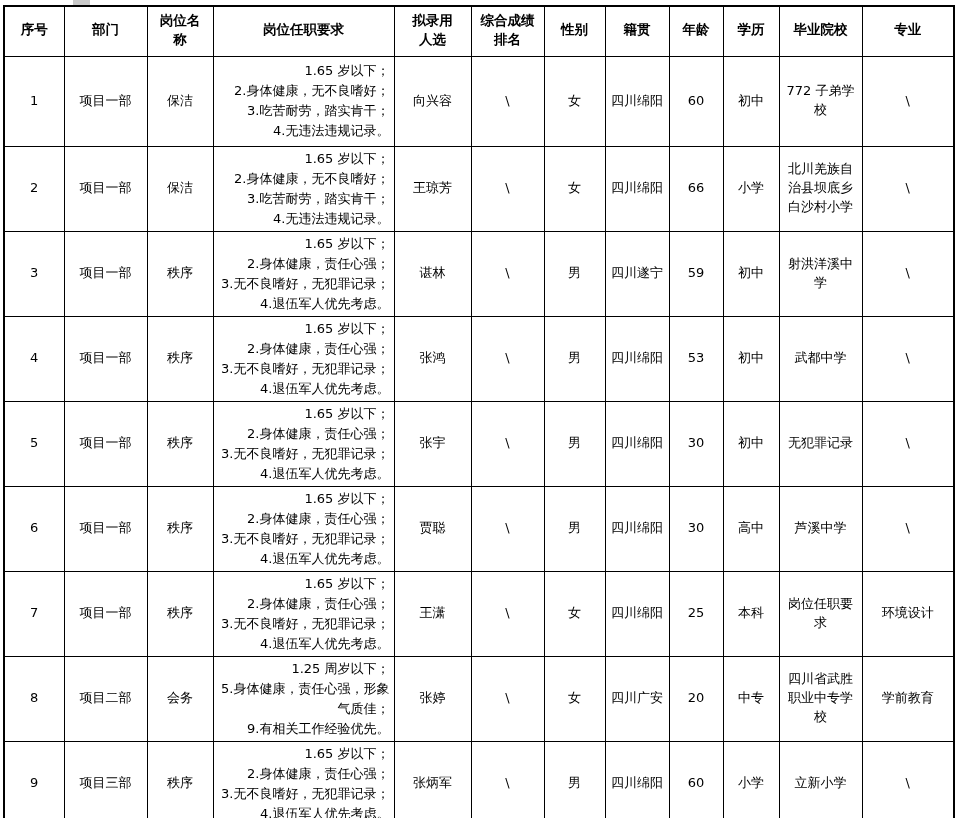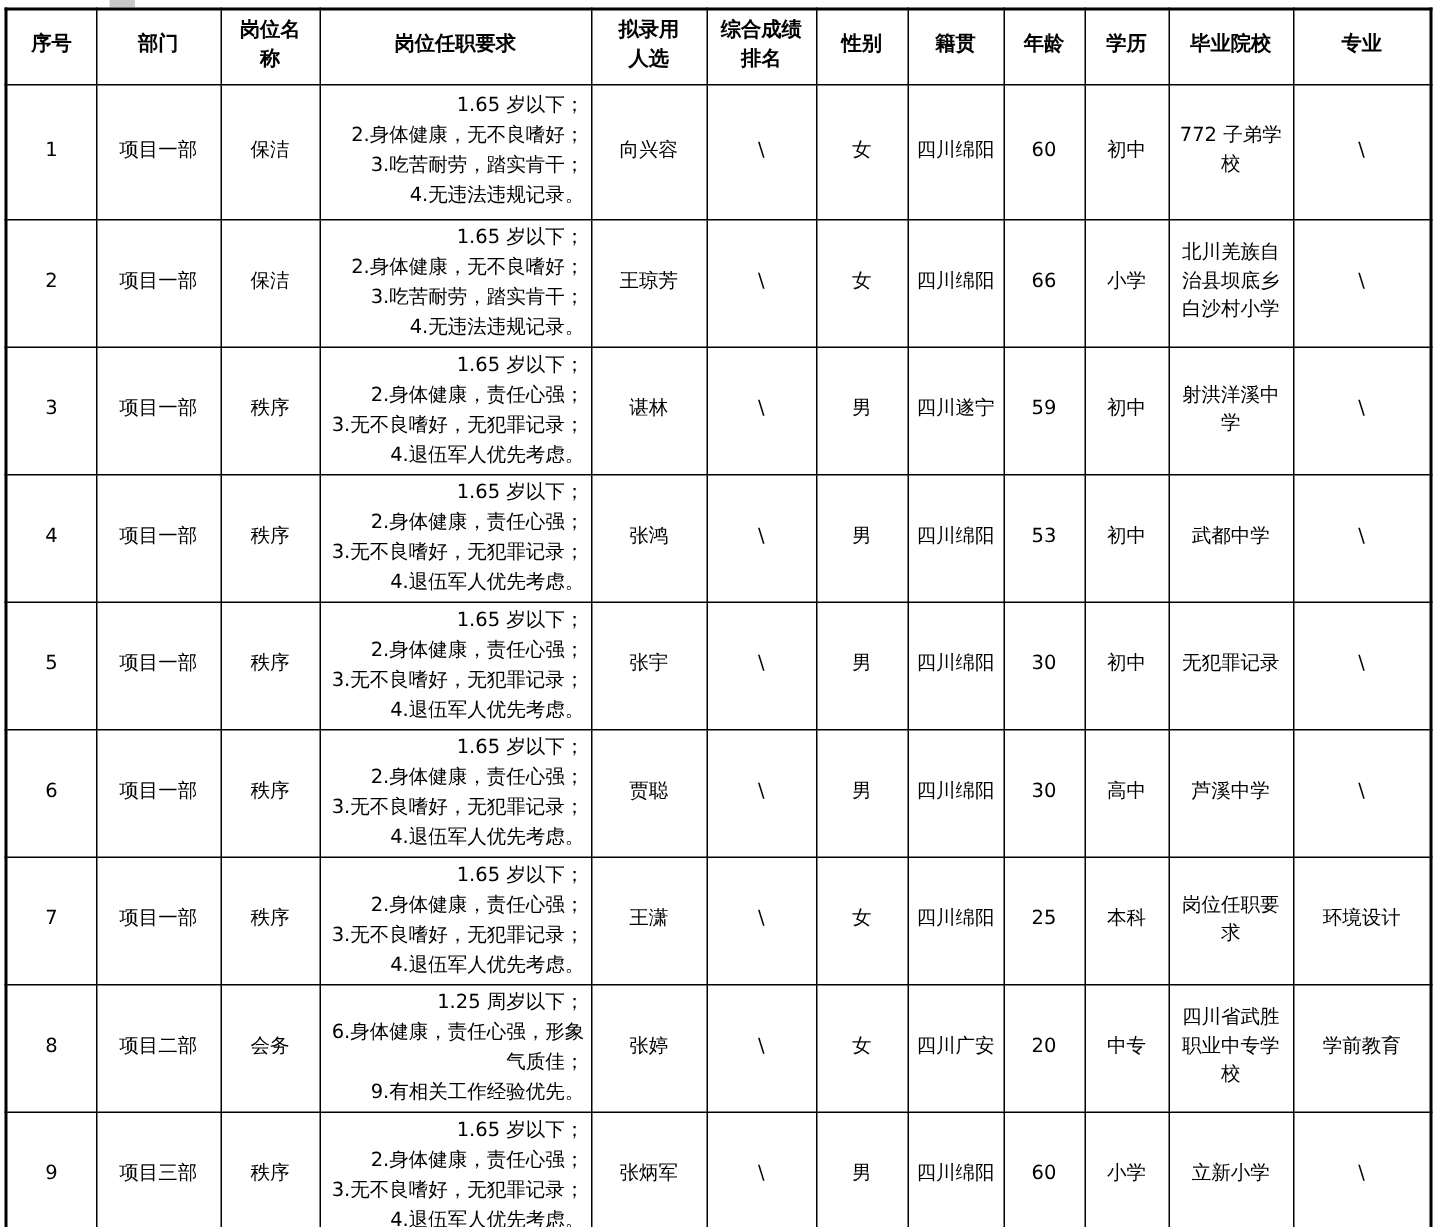--- a/index.html
+++ b/index.html
@@ -239,21 +239,21 @@
           <td>本科</td>
           <td>岗位任职要求</td>
           <td>环境设计</td>
         </tr>
         <tr style="height: 85px;">
           <td>8</td>
           <td>项目二部</td>
           <td>会务</td>
           <td class="req">
             <div>1.25 周岁以下；</div>
-            <div>6.身体健康，责任心强，形象气质佳；</div>
+            <div>5.身体健康，责任心强，形象气质佳；</div>
             <div>9.有相关工作经验优先。</div>
           </td>
           <td>张婷</td>
           <td>\</td>
           <td>女</td>
           <td>四川广安</td>
           <td>20</td>
           <td>中专</td>
           <td>四川省武胜职业中专学校</td>
           <td>学前教育</td>

